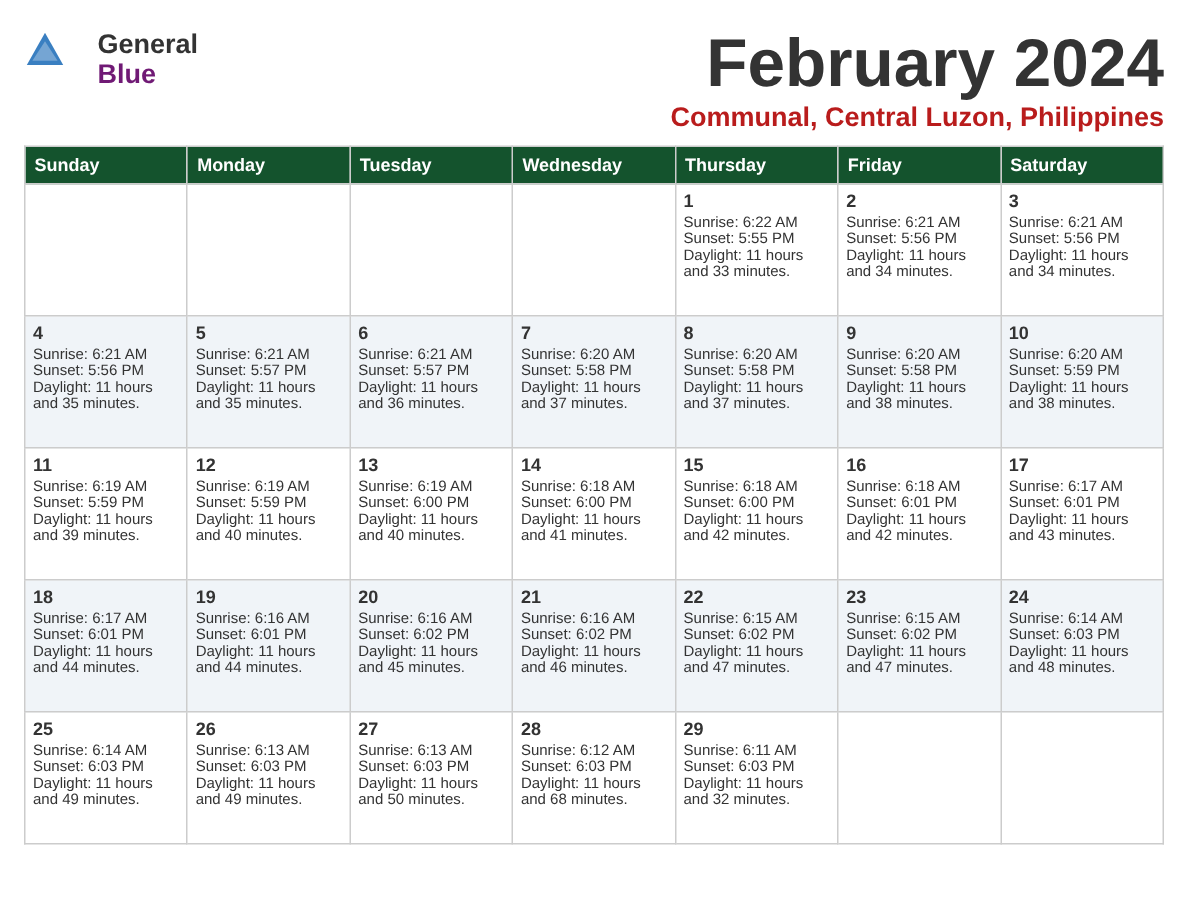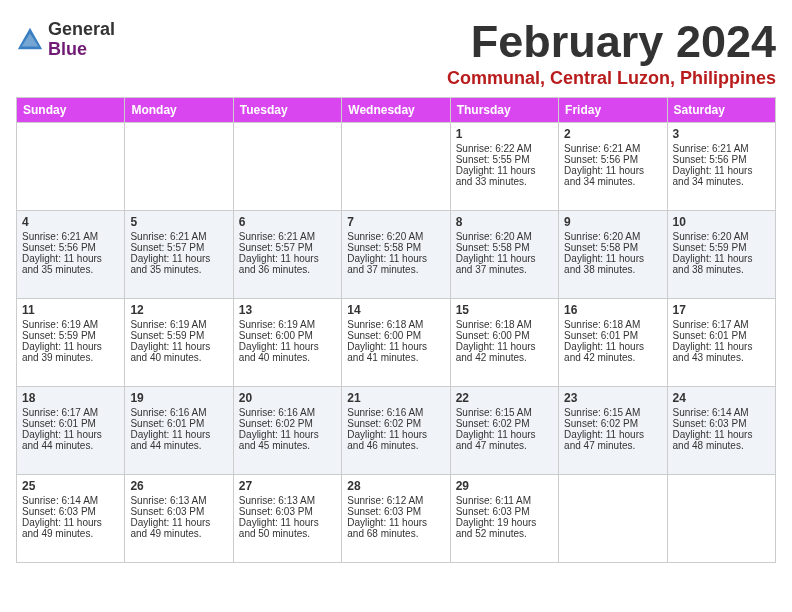--- a/index.html
+++ b/index.html
@@ -11,22 +11,23 @@
       padding: 16px;
     }
     .header {
       display: flex;
       justify-content: space-between;
       align-items: flex-start;
       margin-bottom: 8px;
     }
     .logo {
       display: flex;
-      align-items: center;
+      align-items: flex-start;
       margin-top: 4px;
+      gap: 17px;
     }
     .logo-text {
       display: flex;
       flex-direction: column;
       line-height: 1.1;
     }
     .logo-general {
       font-size: 18px;
       font-weight: bold;
       color: #333;
@@ -52,21 +53,21 @@
     .location-title {
       font-size: 18px;
       color: #b91c1c;
       font-weight: bold;
     }
     table {
       width: 100%;
       border-collapse: collapse;
     }
     th {
-      background-color: #d946ef;
+      background-color: #14532d;
       color: white;
       text-align: left;
       padding: 5px 6px;
       font-size: 12px;
       border: 1px solid #ccc;
     }
     td {
       border: 1px solid #ccc;
       vertical-align: top;
       padding: 4px 5px;
@@ -305,19 +306,19 @@
         <td>
           <span class="day-number">28</span>
           <div>Sunrise: 6:12 AM</div>
           <div>Sunset: 6:03 PM</div>
           <div>Daylight: 11 hours and 68 minutes.</div>
         </td>
         <td>
           <span class="day-number">29</span>
           <div>Sunrise: 6:11 AM</div>
           <div>Sunset: 6:03 PM</div>
-          <div>Daylight: 19 hours and 52 minutes.</div>
+          <div>Daylight: 11 hours and 32 minutes.</div>
         </td>
         <td class="empty"></td>
         <td class="empty"></td>
       </tr>
     </tbody>
 </table>
 
 </body></html>

